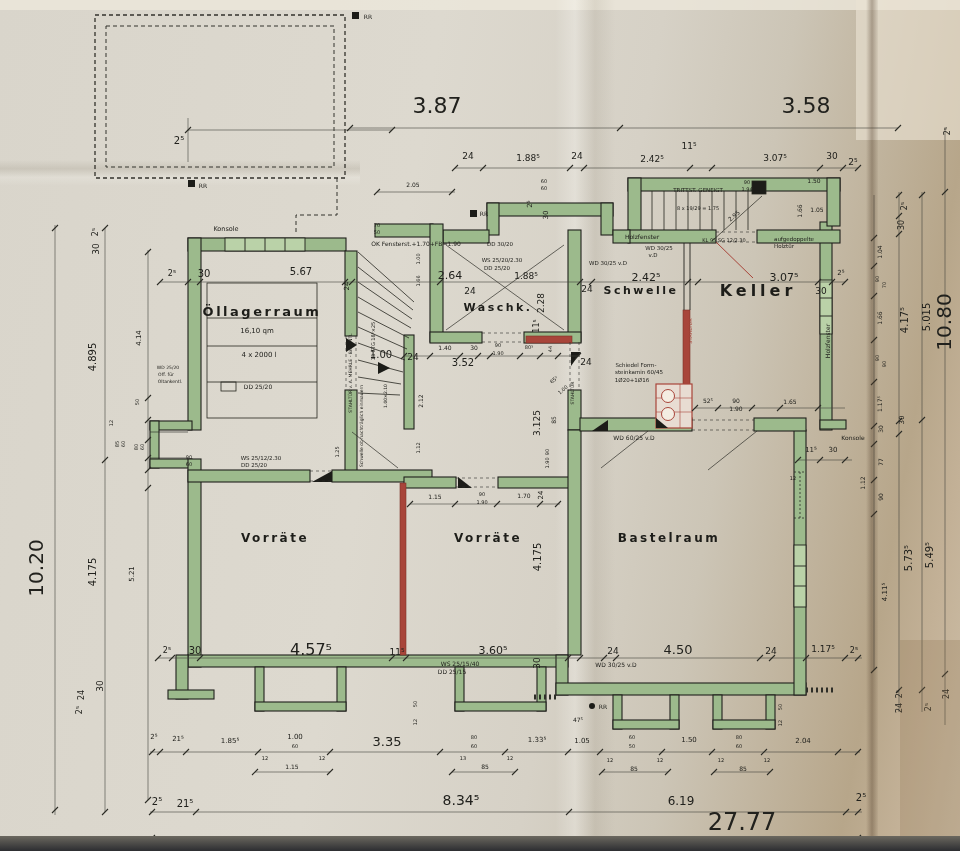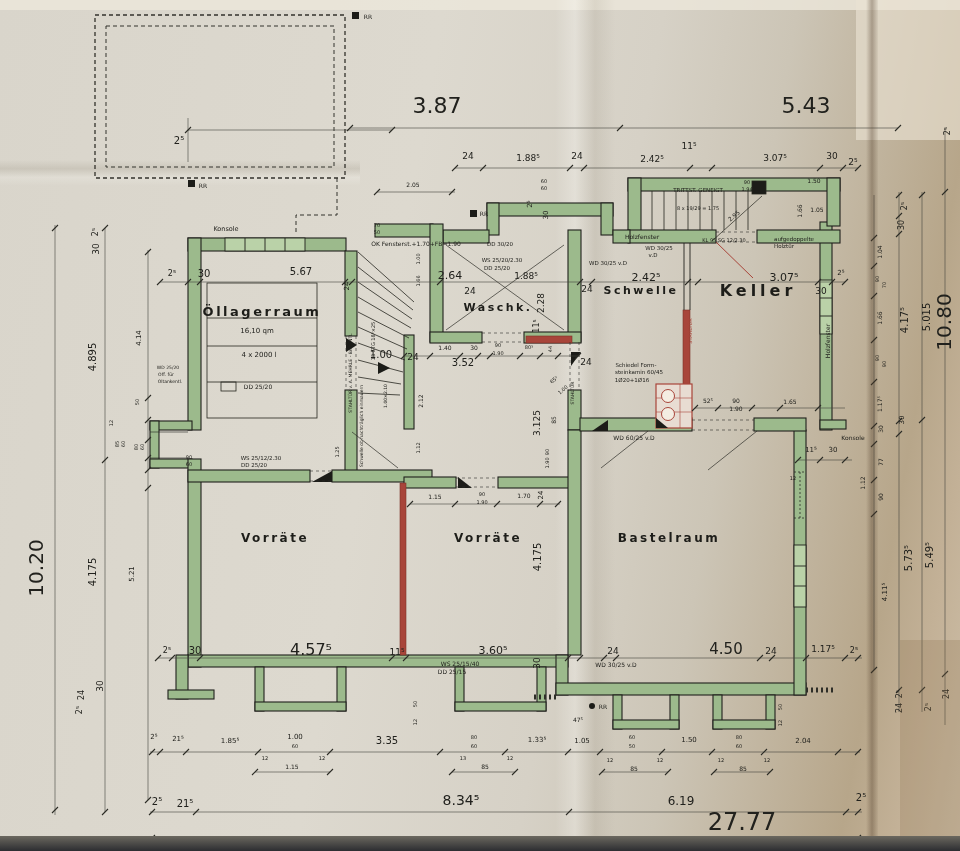--- a/index.html
+++ b/index.html
@@ -232,21 +232,21 @@
   <div class="room" style="left:262px;top:311px;font-size:13px;">Öllagerraum</div>
   <div class="room" style="left:498px;top:307px;font-size:11px;">Waschk.</div>
   <div class="room" style="left:641px;top:290px;font-size:11px;">Schwelle</div>
   <div class="room" style="left:758px;top:290px;font-size:16px;letter-spacing:4px;">Keller</div>
   <div class="room" style="left:275px;top:538px;font-size:12px;">Vorräte</div>
   <div class="room" style="left:488px;top:538px;font-size:12px;">Vorräte</div>
   <div class="room" style="left:669px;top:538px;font-size:12px;">Bastelraum</div>
 
   <div id="plan-labels" style="position:absolute;left:0;top:0;width:960px;height:851px;">
       <span class="dim" style="left: 437px; top: 106px; font-size: 22px; transform: translate(-50%, -50%);">3.87</span>
-      <span class="dim" style="left: 806px; top: 106px; font-size: 22px; transform: translate(-50%, -50%);">5.43</span>
+      <span class="dim" style="left: 806px; top: 106px; font-size: 22px; transform: translate(-50%, -50%);">3.58</span>
       <span class="dim" style="left: 179px; top: 141px; font-size: 10px; transform: translate(-50%, -50%);">2⁵</span>
       <span class="dim" style="left: 468px; top: 156px; font-size: 9px; transform: translate(-50%, -50%);">24</span>
       <span class="dim" style="left: 528px; top: 158px; font-size: 9px; transform: translate(-50%, -50%);">1.88⁵</span>
       <span class="dim" style="left: 577px; top: 156px; font-size: 9px; transform: translate(-50%, -50%);">24</span>
       <span class="dim" style="left: 652px; top: 159px; font-size: 9px; transform: translate(-50%, -50%);">2.42⁵</span>
       <span class="dim" style="left: 689px; top: 146px; font-size: 9px; transform: translate(-50%, -50%);">11⁵</span>
       <span class="dim" style="left: 775px; top: 158px; font-size: 9px; transform: translate(-50%, -50%);">3.07⁵</span>
       <span class="dim" style="left: 832px; top: 156px; font-size: 9px; transform: translate(-50%, -50%);">30</span>
       <span class="dim" style="left: 853px; top: 162px; font-size: 9px; transform: translate(-50%, -50%);">2⁵</span>
       <span class="dim" style="left: 413px; top: 185px; font-size: 6px; transform: translate(-50%, -50%);">2.05</span>
@@ -365,38 +365,38 @@
       <span class="dim" style="left: 482px; top: 494px; font-size: 5px; transform: translate(-50%, -50%);">90</span>
       <span class="dim" style="left: 482px; top: 502px; font-size: 5px; transform: translate(-50%, -50%);">1.90</span>
       <span class="dim" style="left: 524px; top: 496px; font-size: 6px; transform: translate(-50%, -50%);">1.70</span>
       <span class="dim" style="left: 541px; top: 495px; font-size: 7px; transform: translate(-50%, -50%) rotate(-90deg);">24</span>
       <span class="dim" style="left: 538px; top: 557px; font-size: 10px; transform: translate(-50%, -50%) rotate(-90deg);">4.175</span>
       <span class="dim" style="left: 493px; top: 650px; font-size: 11px; transform: translate(-50%, -50%);">3.60⁵</span>
       <span class="dim" style="left: 537px; top: 663px; font-size: 9px; transform: translate(-50%, -50%) rotate(-90deg);">30</span>
       <span class="dim" style="left: 460px; top: 664px; font-size: 6px; transform: translate(-50%, -50%);">WS 25/15/40</span>
       <span class="dim" style="left: 452px; top: 672px; font-size: 6px; transform: translate(-50%, -50%);">DD 25/15</span>
       <span class="dim" style="left: 613px; top: 651px; font-size: 9px; transform: translate(-50%, -50%);">24</span>
-      <span class="dim" style="left: 726px; top: 649px; font-size: 15px; transform: translate(-50%, -50%); text-align: center;">4.50</span>
+      <span class="dim" style="left: 678px; top: 649px; font-size: 13px; transform: translate(-50%, -50%); text-align: center;">4.50</span>
       <span class="dim" style="left: 771px; top: 651px; font-size: 9px; transform: translate(-50%, -50%);">24</span>
       <span class="dim" style="left: 823px; top: 649px; font-size: 9px; transform: translate(-50%, -50%);">1.17⁵</span>
       <span class="dim" style="left: 854px; top: 651px; font-size: 8px; transform: translate(-50%, -50%);">2⁵</span>
       <span class="dim" style="left: 616px; top: 665px; font-size: 6px; transform: translate(-50%, -50%);">WD 30/25 v.D</span>
       <span class="dim" style="left: 811px; top: 450px; font-size: 7px; transform: translate(-50%, -50%);">11⁵</span>
       <span class="dim" style="left: 833px; top: 450px; font-size: 7px; transform: translate(-50%, -50%);">30</span>
       <span class="dim" style="left: 793px; top: 478px; font-size: 5px; transform: translate(-50%, -50%);">12</span>
       <span class="dim" style="left: 863px; top: 483px; font-size: 6px; transform: translate(-50%, -50%) rotate(-90deg);">1.12</span>
       <span class="dim" style="left: 154px; top: 737px; font-size: 7px; transform: translate(-50%, -50%);">2⁵</span>
       <span class="dim" style="left: 178px; top: 739px; font-size: 7px; transform: translate(-50%, -50%);">21⁵</span>
       <span class="dim" style="left: 230px; top: 741px; font-size: 7px; transform: translate(-50%, -50%);">1.85⁵</span>
       <span class="dim" style="left: 295px; top: 737px; font-size: 7px; transform: translate(-50%, -50%);">1.00</span>
       <span class="dim" style="left: 295px; top: 746px; font-size: 5px; transform: translate(-50%, -50%);">60</span>
       <span class="dim" style="left: 265px; top: 758px; font-size: 5px; transform: translate(-50%, -50%);">12</span>
       <span class="dim" style="left: 292px; top: 767px; font-size: 6px; transform: translate(-50%, -50%);">1.15</span>
       <span class="dim" style="left: 322px; top: 758px; font-size: 5px; transform: translate(-50%, -50%);">12</span>
-      <span class="dim" style="left: 387px; top: 741px; font-size: 10px; transform: translate(-50%, -50%);">3.35</span>
+      <span class="dim" style="left: 387px; top: 741px; font-size: 13px; transform: translate(-50%, -50%);">3.35</span>
       <span class="dim" style="left: 415px; top: 704px; font-size: 5px; transform: translate(-50%, -50%) rotate(-90deg);">50</span>
       <span class="dim" style="left: 415px; top: 722px; font-size: 5px; transform: translate(-50%, -50%) rotate(-90deg);">12</span>
       <span class="dim" style="left: 474px; top: 737px; font-size: 5px; transform: translate(-50%, -50%);">80</span>
       <span class="dim" style="left: 474px; top: 746px; font-size: 5px; transform: translate(-50%, -50%);">60</span>
       <span class="dim" style="left: 463px; top: 758px; font-size: 5px; transform: translate(-50%, -50%);">13</span>
       <span class="dim" style="left: 485px; top: 767px; font-size: 6px; transform: translate(-50%, -50%);">85</span>
       <span class="dim" style="left: 510px; top: 758px; font-size: 5px; transform: translate(-50%, -50%);">12</span>
       <span class="dim" style="left: 537px; top: 740px; font-size: 7px; transform: translate(-50%, -50%);">1.33⁵</span>
       <span class="dim" style="left: 582px; top: 741px; font-size: 7px; transform: translate(-50%, -50%);">1.05</span>
       <span class="dim" style="left: 578px; top: 720px; font-size: 6px; transform: translate(-50%, -50%);">47⁵</span>

